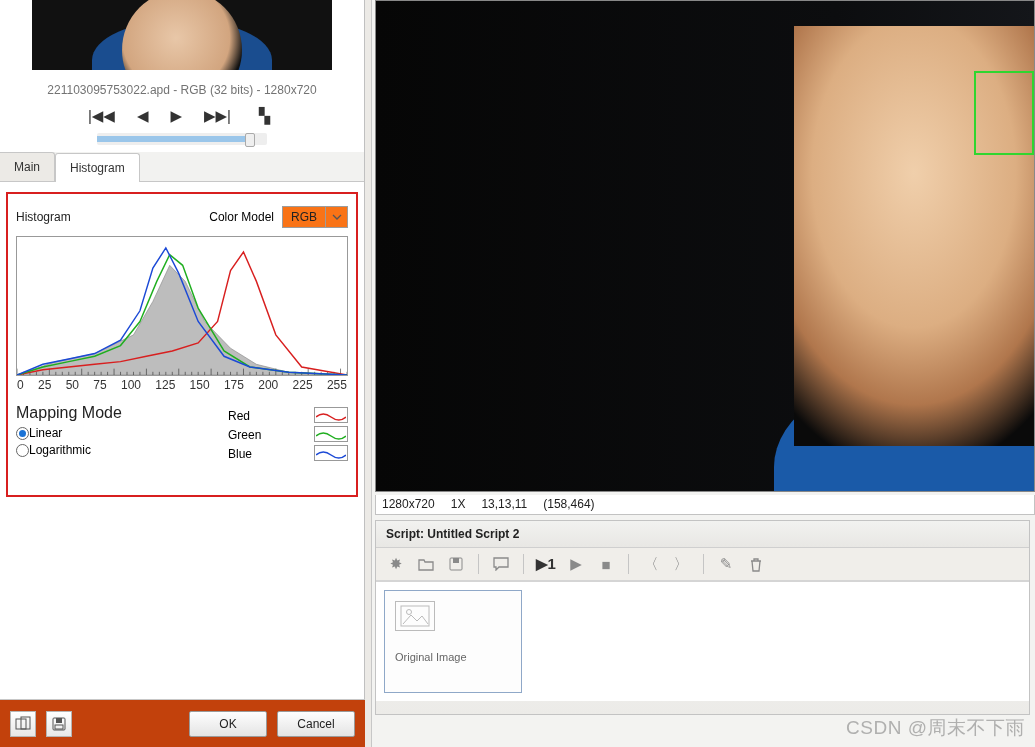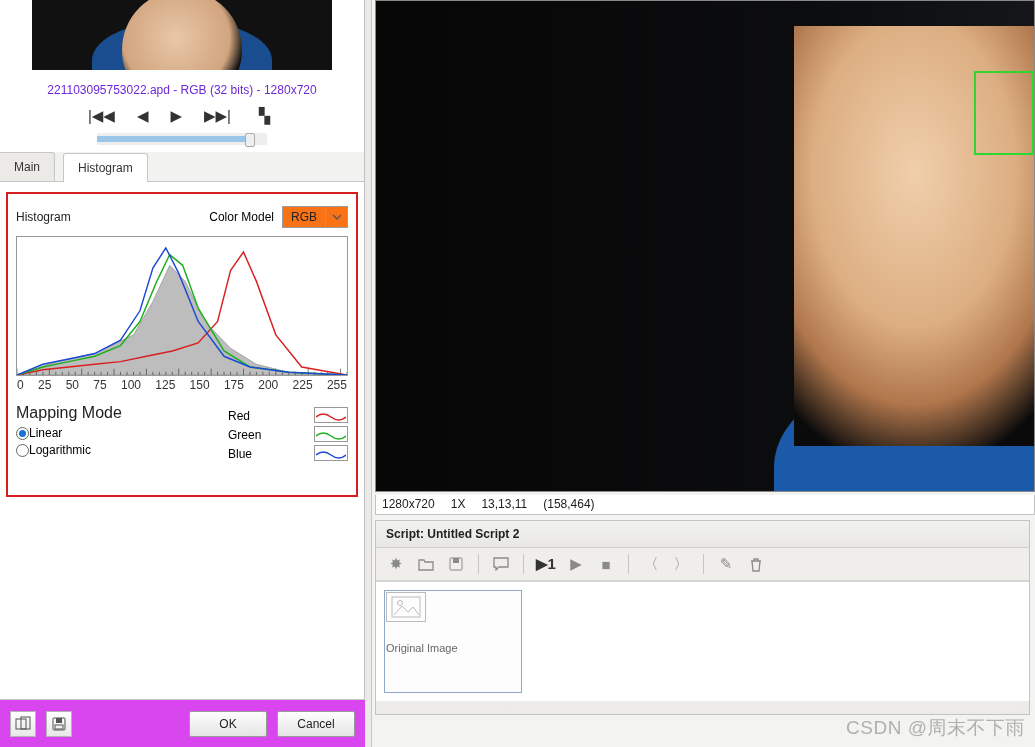--- a/index.html
+++ b/index.html
@@ -4,31 +4,31 @@
 <style>
   * { box-sizing: border-box; font-family: "Segoe UI", Tahoma, sans-serif; font-size: 12px; }
   body { margin:0; padding:0; width:1035px; height:747px; background:#fff; overflow:hidden; position:relative; }
 
   
   .left-panel { position:absolute; left:0; top:0; width:365px; height:747px; border-right:1px solid #c0c0c0; background:#fff;}
   .thumb-area { width:100%; height:70px; display:flex; justify-content:center; }
   .thumb { width:300px; height:70px; background:#111; margin:0 auto; position:relative; overflow:hidden;}
   .thumb .face { position:absolute; right:90px; top:-10px; width:120px; height:120px; border-radius:50%; background:radial-gradient(circle at 45% 40%, #e8c7a8 0%, #d2a57f 55%, #111 70%); }
   .thumb .shirt { position:absolute; right:60px; bottom:-30px; width:180px; height:80px; background:#1a4d8f; border-radius:50% 50% 0 0;}
-  .file-label { text-align:center; margin-top:13px; color:#6d28d9; }
+  .file-label { text-align:center; margin-top:13px; color:#737373; }
   .play-controls { display:flex; justify-content:center; gap:22px; margin-top:10px; }
   .play-controls span { color:#333; font-size:15px; user-select:none; }
   .slider-row { display:flex; justify-content:center; margin-top:8px;}
   .slider { width:170px; height:12px; background:#eee; position:relative; border-radius:2px;}
   .slider .fill { position:absolute; left:0; top:3px; height:6px; width:150px; background:#9ac6ea; }
   .slider .knob { position:absolute; left:148px; top:0; width:10px; height:14px; background:#efefef; border:1px solid #aaa; border-radius:2px;}
 
   .section-header { background:linear-gradient(#f6f6f6,#e9e9e9); border-top:1px solid #c7c7c7; border-bottom:1px solid #c7c7c7; padding:8px 10px 7px; margin-top:10px; font-weight:bold; color:#222;}
   .tabs { display:flex; margin-top:7px; border-bottom:1px solid #c7c7c7; background:#f2f2f0;}
-  .tab { padding:7px 14px; border:1px solid #c7c7c7; border-bottom:none; background:#eceae6; margin-right:8px; color:#333; border-top-left-radius:3px; border-top-right-radius:3px;}
+  .tab { padding:7px 14px; border:1px solid #c7c7c7; border-bottom:none; background:#eceae6; margin-right:0; color:#333; border-top-left-radius:3px; border-top-right-radius:3px;}
   .tab:first-child { border-left:none; border-radius:0 3px 0 0; }
   .tab.active { background:#fff; position:relative; top:1px; }
 
   .red-box { border:2px solid #d81f1f; margin:10px 6px 0 6px; height:305px; padding:8px 8px 8px 8px; }
   .hist-top { display:flex; align-items:center; justify-content:space-between; margin-top:4px; }
   .hist-top .lbl { color:#222; }
   .color-model { display:flex; align-items:center; gap:8px;}
   .select { display:flex; align-items:center; border:1px solid #9c9c9c; background:#f97316; height:22px; }
   .select .val { padding:0 8px; color:#222; }
   .select .dd { width:22px; height:22px; border-left:1px solid #9c9c9c; display:flex; align-items:center; justify-content:center; color:#555;}
@@ -41,41 +41,41 @@
   .mapping { flex:1; }
   .mapping .ml { font-size:16px; color:#222; margin-bottom:4px;}
   .radio-row { display:flex; align-items:center; margin:3px 0;}
   .radio { width:13px; height:13px; border:1px solid #666; border-radius:50%; display:inline-flex; align-items:center; justify-content:center; background:#fff;}
   .radio.selected::after { content:""; width:7px; height:7px; background:#1b73d6; border-radius:50%; }
   .legend { width:120px;}
   .legend-row { display:flex; justify-content:space-between; align-items:flex-end; margin:3px 0;}
   .swatch { width:34px; height:16px; border:1px solid #999; background:#fff; display:flex; align-items:center; justify-content:center;}
   .swatch svg { width:30px; height:12px;}
 
-  .bottom-bar { position:absolute; bottom:0; left:0; width:365px; height:48px; border-top:1px solid #c7c7c7; background:#d946ef; display:flex; align-items:center; padding:0 10px; gap:10px;}
+  .bottom-bar { position:absolute; bottom:0; left:0; width:365px; height:48px; border-top:1px solid #c7c7c7; background:#c2410c; display:flex; align-items:center; padding:0 10px; gap:10px;}
   .icon-btn { width:26px; height:26px; border:1px solid #b5b5b5; background:linear-gradient(#fff,#e8e8e8); display:flex; align-items:center; justify-content:center; font-size:14px; color:#333;}
   .btn { min-width:78px; height:26px; border:1px solid #9a9a9a; background:linear-gradient(#fefefe,#e4e4e4); display:flex; align-items:center; justify-content:center; color:#222; border-radius:2px;}
   .bottom-bar .spacer { flex:1;}
 
   
   .right-side { position:absolute; left:365px; top:0; right:0; bottom:0; background:#f3f3f1; }
   .splitter { position:absolute; left:0; top:0; width:7px; height:100%; background:#eceae6; border-right:1px solid #c7c7c7;}
   .viewer { position:absolute; left:10px; top:0; right:0; height:492px; border:1px solid #888; background:#0a0a0a; overflow:hidden;}
   .viewer .dark-room { position:absolute; inset:0; background:linear-gradient(to right, #060606 0%, #0c0d0f 70%, #14161a 100%);}
   .viewer .face2 { position:absolute; right:-60px; top:25px; width:300px; height:420px; background:radial-gradient(ellipse at 40% 35%, #f0cfab 0%, #dcae82 40%, #b0764c 60%, #0a0a0a 78%);}
   .viewer .greenbox { position:absolute; right:0; top:70px; width:60px; height:84px; border:2px solid #2fd62f; }
   .viewer .shirt2 { position:absolute; right:-40px; bottom:-40px; width:300px; height:160px; background:#1a5aa8; border-radius:50% 50% 0 0 / 60% 60% 0 0;}
   .status-row { position:absolute; left:10px; top:495px; right:0; height:20px; background:#fff; border:1px solid #c2c2c2; border-top:none; font-size:12px; color:#222; padding:2px 6px; display:flex; gap:16px;}
   .script-panel { position:absolute; left:10px; top:520px; right:5px; bottom:32px; background:linear-gradient(#f6f6f6,#ecebe8); border:1px solid #c3c3c3;}
   .script-header { padding:6px 10px; font-weight:bold; color:#222; border-bottom:1px solid #cfcfcf; background:linear-gradient(#f2f2f0,#e8e7e4);}
   .toolbar { display:flex; align-items:center; gap:10px; padding:6px 10px; border-bottom:1px solid #d5d5d5; background:#f0eeea;}
   .toolbar .tico { width:20px; height:20px; display:flex; align-items:center; justify-content:center; color:#8a8a8a; font-size:15px;}
   .toolbar .sep { width:1px; height:20px; background:#c5c5c5; margin:0 2px;}
   .strip { padding:8px; display:flex; background:#fff; height:120px; border-top:1px solid #d5d5d5;}
-  .tile { width:138px; border:1px solid #8fa8c8; padding:1px; background:#fdfdfd;}
+  .tile { width:138px; border:1px solid #8fa8c8; padding:10px; background:#fdfdfd;}
   .tile .pic { width:40px; height:30px; border:1px solid #bbb; margin-bottom:20px; display:flex; align-items:center; justify-content:center; color:#999;}
   .tile .cap { font-size:11px; color:#666;}
 
   .watermark { position:absolute; right:10px; bottom:6px; font-size:19px; color:rgba(120,120,120,0.55); font-family:"Microsoft YaHei","Segoe UI",sans-serif; letter-spacing:0.5px; pointer-events:none;}
 </style>
 </head>
 <body>
 
 <div class="left-panel">
   <div class="thumb-area">

